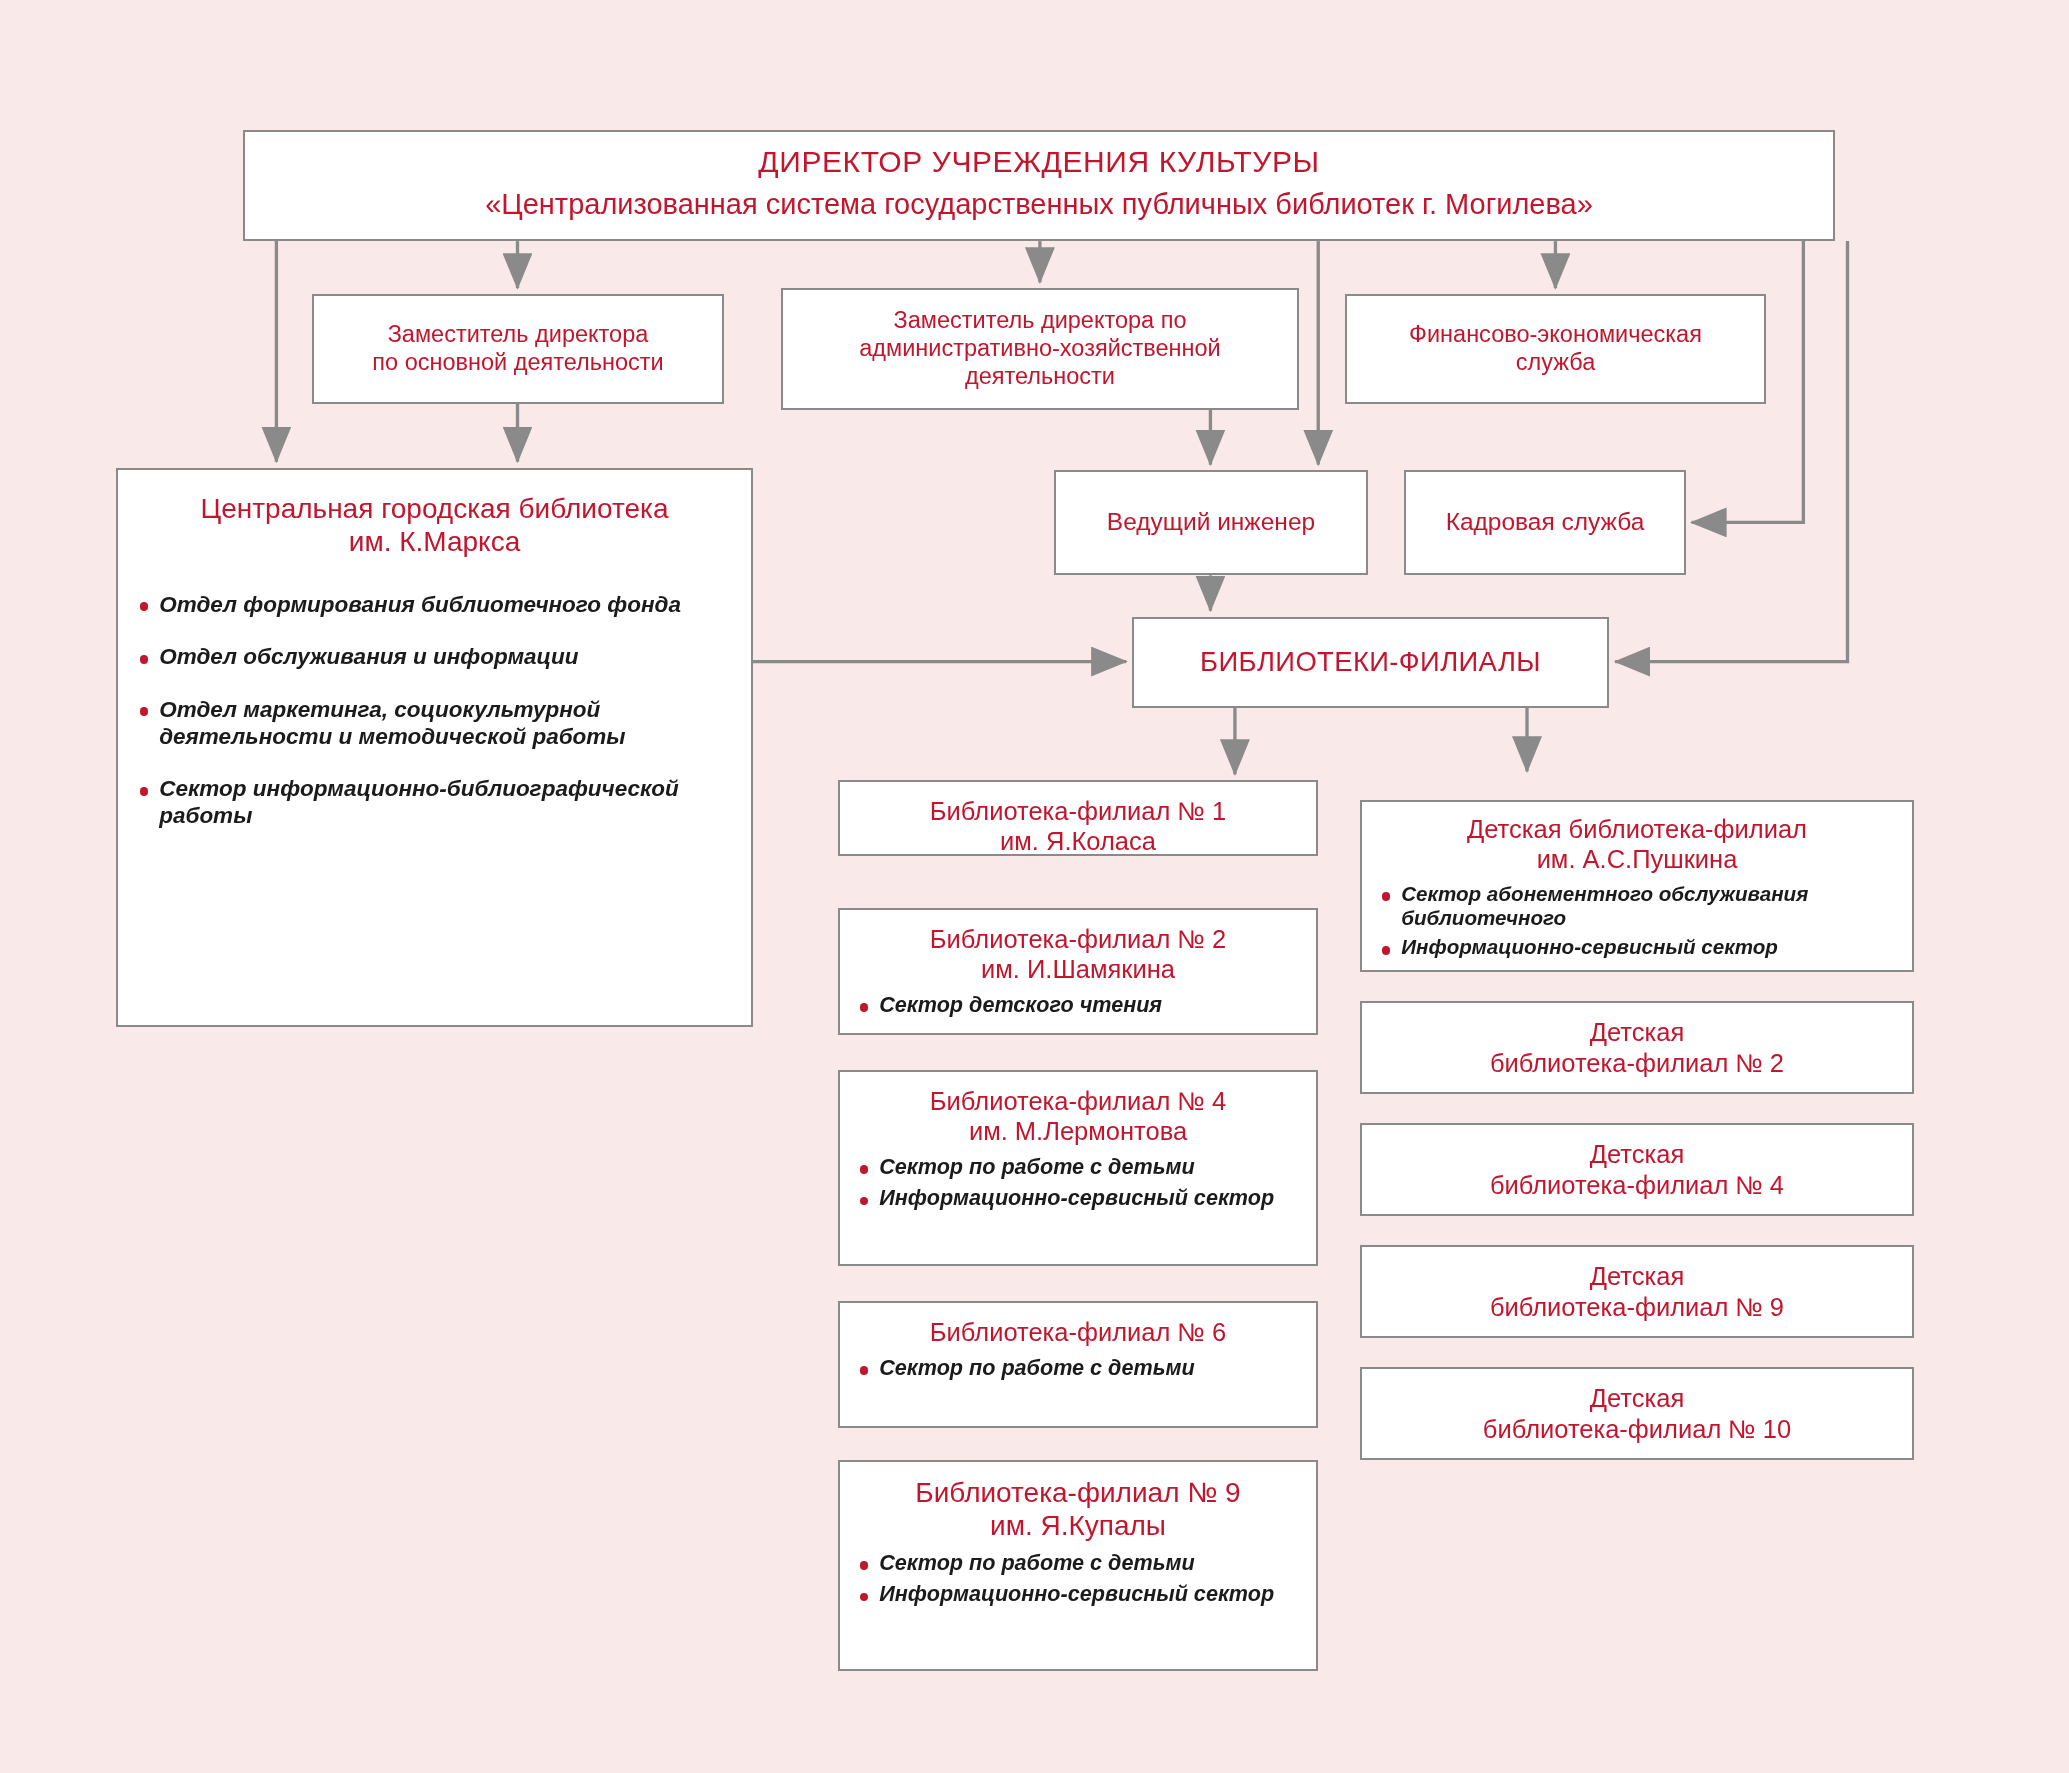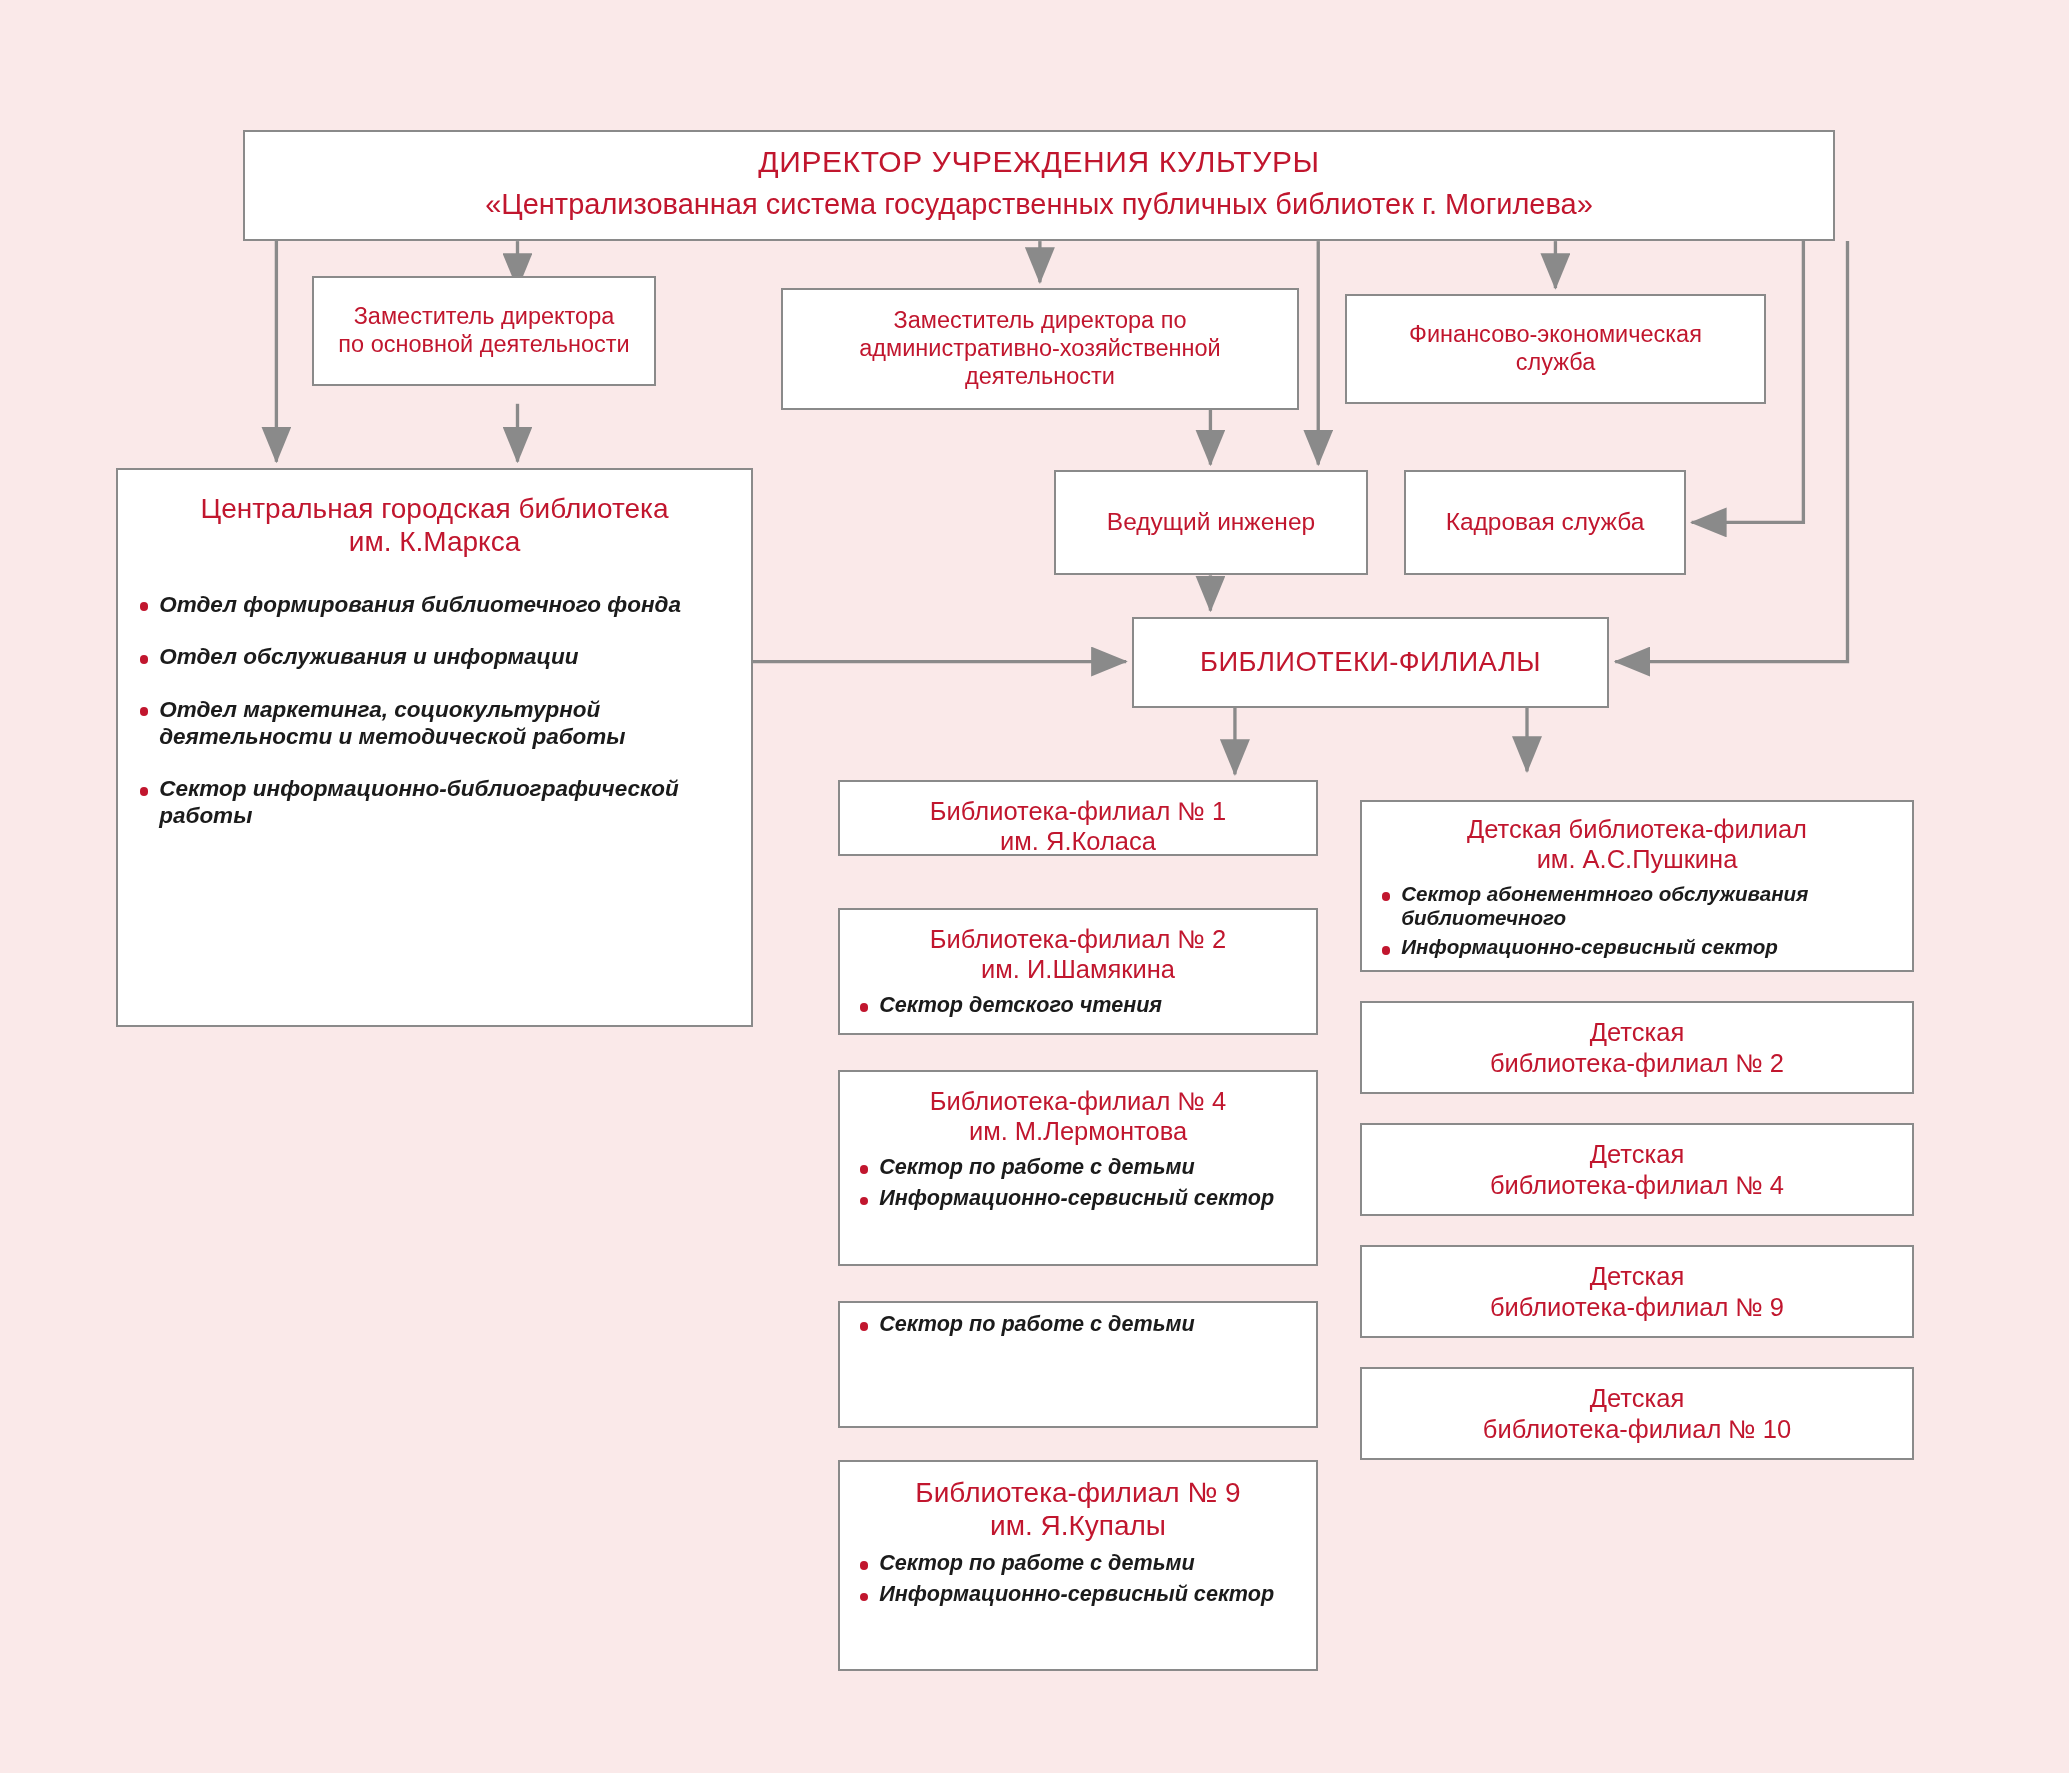--- a/index.html
+++ b/index.html
@@ -58,21 +58,21 @@
     width: 8.8px; height: 8.8px;
     border-radius: 50%;
     background: #c1162e;
   }
   
   #n-director { left: 243px; top: 130px; width: 1592px; height: 111px; }
   #n-director .hd { padding-top: 11.8px; }
   #n-director .l1 { font-size: 30px; letter-spacing: 0.6px; }
   #n-director .l2 { font-size: 29px; margin-top: 7.8px; }
 
-  #n-deputy-main { left: 312px; top: 276px; width: 344px; height: 110px; }
+  #n-deputy-main { left: 312px; top: 294px; width: 412px; height: 110px; }
   #n-deputy-admin { left: 781px; top: 288px; width: 518px; height: 122px; }
   #n-finance { left: 1345px; top: 294px; width: 421px; height: 110px; }
   .mid-box .hd { font-size: 23.5px; padding: 0 11.8px; }
   .mid-box { display: flex; align-items: center; justify-content: center; }
 
   #n-central { left: 116px; top: 468px; width: 637px; height: 559px; }
   #n-central .hd { font-size: 28px; padding: 21.6px 17.6px 0; }
   #n-central .bullets { margin: 33px 19.6px 0 15.7px; font-size: 22.5px; }
   #n-central .bullets li { margin-top: 25.5px; }
 
@@ -205,20 +205,21 @@
   <div class="node col-node" id="n-b4">
     <div class="hd" style="white-space: pre-line;">Библиотека-филиал № 4
 им. М.Лермонтова</div>
     <ul class="bullets">
       <li>Сектор по работе с детьми</li>
       <li>Информационно-сервисный сектор</li>
     </ul>
   </div>
 
   <div class="node col-node" id="n-b6">
+    <div class="hd">Библиотека-филиал № 6</div>
     <ul class="bullets">
       <li>Сектор по работе с детьми</li>
     </ul>
   </div>
 
   <div class="node col-node" id="n-b9">
     <div class="hd" style="font-size: 28px; white-space: pre-line;">Библиотека-филиал № 9
 им. Я.Купалы</div>
     <ul class="bullets">
       <li>Сектор по работе с детьми</li>

